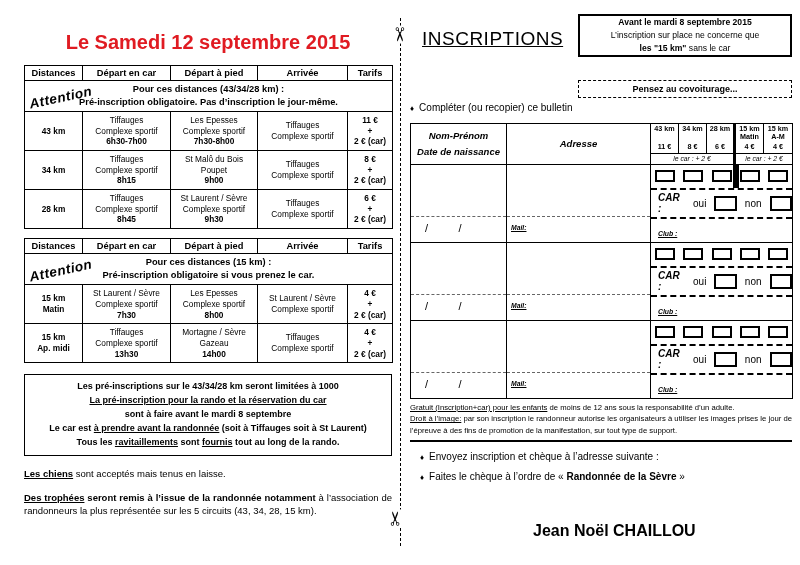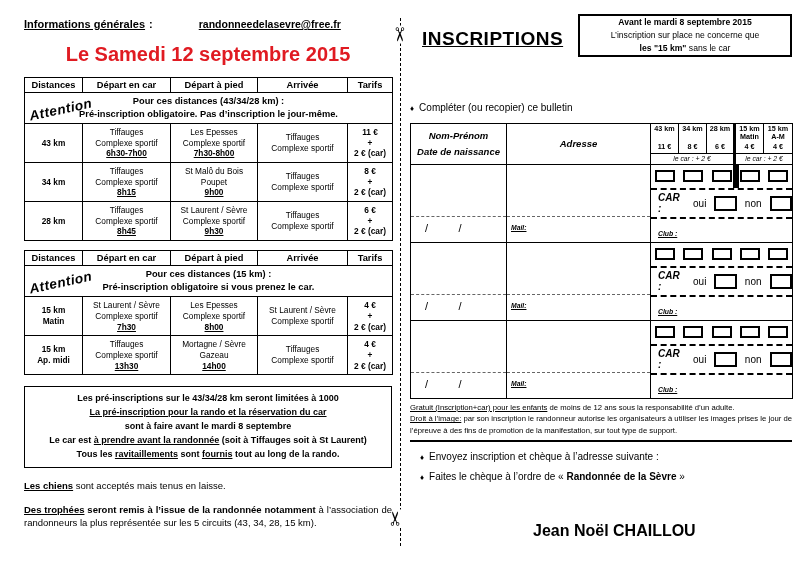--- a/index.html
+++ b/index.html
@@ -21,39 +21,39 @@
   .left { position: absolute; left: 24px; top: 18px; width: 368px; }
   .info-row { display: flex; font-size: 11px; font-weight: 700; align-items: baseline; }
   .info-colon { margin-left: 4px; }
   .email { margin-left: 46px; text-decoration: underline; font-size: 10.5px; }
   .title { color: #e01b22; font-weight: 700; font-size: 20px; text-align: center; margin: 13px 0 11px; }
 
   table.sched { border-collapse: collapse; width: 368px; table-layout: fixed; }
   .sched td { border: 1.6px solid #000; text-align: center; vertical-align: middle; padding: 1px; font-size: 8.3px; line-height: 1.3; }
   .sched .hrow td { font-weight: 700; font-size: 9.3px; height: 15px; }
   .dist { font-weight: 700; font-size: 9.3px; }
-  .tm { font-weight: 700; display: block; text-decoration: underline; }
+  .tm { font-weight: 700; display: block; }
   .pl { display: block; }
   .tarif { font-weight: 700; font-size: 8.8px; line-height: 1.25; }
   .tarif span { display: block; }
   .drow td { height: 39px; }
   .attn-td { position: relative; height: 31px; }
   .attn-stamp { position: absolute; left: 4px; top: 8px; transform: rotate(-12deg); font-weight: 900; font-style: italic; font-size: 13.5px; letter-spacing: .5px; }
   .notice { font-weight: 700; font-size: 9.3px; line-height: 1.45; }
   .t2 { margin-top: 9px; }
 
   .note-box { border: 1.8px solid #000; margin-top: 11px; padding: 5px 4px; text-align: center; font-size: 9px; font-weight: 700; line-height: 1.55; }
   .para { margin-top: 11px; font-size: 9.5px; line-height: 1.4; }
   .para .lead { font-weight: 700; text-decoration: underline; }
   .trophies { text-align: justify; }
 
   
   .right { position: absolute; left: 410px; top: 14px; width: 382px; }
   .r-head { display: flex; align-items: flex-start; }
-  .r-title { font-size: 19px; font-weight: 700; text-decoration: underline; letter-spacing: .5px; margin: 14px 0 0 12px; }
+  .r-title { font-size: 19px; font-weight: 400; text-decoration: underline; letter-spacing: .5px; margin: 14px 0 0 12px; }
   .deadline { border: 2px solid #000; margin-left: auto; width: 214px; text-align: center; font-size: 8.6px; padding: 0 2px; line-height: 1.5; }
   .r2 { display: flex; align-items: center; margin-top: 9px; }
   .bullet-line { font-size: 10px; margin-top: 36px; }
   .dia { margin-right: 5px; font-size: 8px; }
   .covoit { border: 1.4px dashed #000; margin-left: auto; width: 214px; text-align: center; font-weight: 700; font-size: 9px; padding: 3px 0; }
 
   table.ftable { border-collapse: collapse; table-layout: fixed; width: 382px; margin-top: 10px; }
   .ftable td { border: 1.9px solid #000; padding: 0; vertical-align: top; }
   .thick-l { border-left: 3.4px solid #000 !important; }
   .h-name { font-style: italic; font-weight: 700; font-size: 9.5px; text-align: center; vertical-align: middle !important; line-height: 1.6; }
@@ -85,25 +85,20 @@
 </head>
 <body>
 
 <div class="page">
 
   <div class="cutline"></div>
   <div class="scis scis-top">✂</div>
   <div class="scis scis-bottom">✂</div>
 
   <div class="left">
-    <div class="info-row">
-      <span class="u">Informations générales</span>
-      <span class="info-colon">:</span>
-      <span class="email">randonneedelasevre@free.fr</span>
-    </div>
 
     <div class="title">Le Samedi 12 septembre 2015</div>
 
     <table class="sched">
       <colgroup>
           <col style="width:58px">
           <col style="width:88px">
           <col style="width:87px">
           <col style="width:90px">
           <col style="width:45px">
@@ -290,20 +285,21 @@
         <span class="b">Avant le mardi 8 septembre 2015</span><br>
         <span>L’inscription sur place ne concerne que</span><br>
         <span class="b">les "15 km"</span><span> sans le car</span>
       </div>
     </div>
 
     <div class="r2">
       <div class="bullet-line">
         <span class="dia">♦</span><span>Compléter (ou recopier) ce bulletin</span>
       </div>
+      <div class="covoit">Pensez au covoiturage...</div>
     </div>
 
     <table class="ftable">
       <colgroup>
           <col style="width:96px">
           <col style="width:144px">
           <col style="width:28px">
           <col style="width:28px">
           <col style="width:28px">
           <col style="width:29px">

